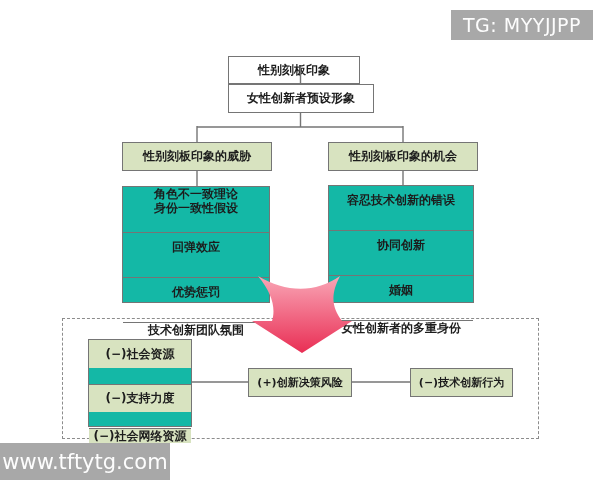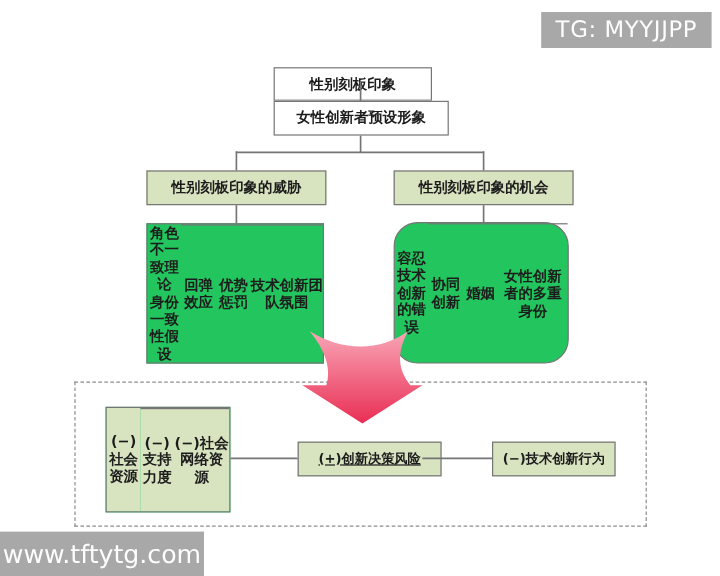--- a/index.html
+++ b/index.html
@@ -33,24 +33,25 @@
     font-weight: bold;
     font-size: 12px;
     line-height: 1.2;
     white-space: pre-line;
     z-index: 2;
   }
   .green { background: var(--box-green); text-align: center; }
   .stack {
     position: absolute;
     border: 1.4px solid var(--border-gray);
-    background: #22c55e;
+    background: #14b8a6;
     display: flex;
-    flex-direction: row;
+    flex-direction: column;
     z-index: 2;
+    gap: 16px;
   }
   .stack .row {
     display: flex;
     align-items: center;
     justify-content: center;
     text-align: center;
     color: var(--text);
     font-weight: bold;
     font-size: 12px;
     line-height: 1.2;
@@ -105,34 +106,34 @@
   <div class="box green" style="left:328px; top:142px; width:150px; height:29px;">性别刻板印象的机会</div>
 
   <div class="stack" style="left:122px; top:186px; width:148px; height:117px;">
     <div class="row two-line" style="flex:0 0 28px;">角色不一致理论
 身份一致性假设</div>
     <div class="row" style="flex:0 0 29px;">回弹效应</div>
     <div class="row" style="flex:0 0 29px;">优势惩罚</div>
     <div class="row" style="flex:1;">技术创新团队氛围</div>
   </div>
 
-  <div class="stack" style="left:328px; top:185px; width:146px; height:118px;border-radius:20px;">
+  <div class="stack" style="left:328px; top:185px; width:146px; height:118px;">
     <div class="row" style="flex:0 0 28px;">容忍技术创新的错误</div>
     <div class="row" style="flex:0 0 29px;">协同创新</div>
     <div class="row" style="flex:0 0 29px;">婚姻</div>
     <div class="row" style="flex:1;">女性创新者的多重身份</div>
   </div>
 
   <div class="stack greenstack" style="left:88px; top:339px; width:104px; height:88px;">
     <div class="row sm" style="flex:0 0 28px;">(−)社会资源</div>
     <div class="row sm" style="flex:0 0 28px;">(−)支持力度</div>
     <div class="row sm" style="flex:1;">(−)社会网络资源</div>
   </div>
 
-  <div class="box green sm" style="left:248px; top:368px; width:120px; height:29px;text-decoration:underline;">(+)创新决策风险</div>
+  <div class="box green sm" style="left:248px; top:368px; width:104px; height:29px;">(+)创新决策风险</div>
 
   <div class="box green sm" style="left:410px; top:368px; width:103px; height:29px;">(−)技术创新行为</div>
 
   <svg class="overlay" viewBox="0 0 600 480">
     <defs>
       <linearGradient id="arrowGrad" x1="0" y1="0" x2="0" y2="1">
         <stop offset="0" class="g-top"></stop>
         <stop offset="1" class="g-bot"></stop>
       </linearGradient>
     </defs>

